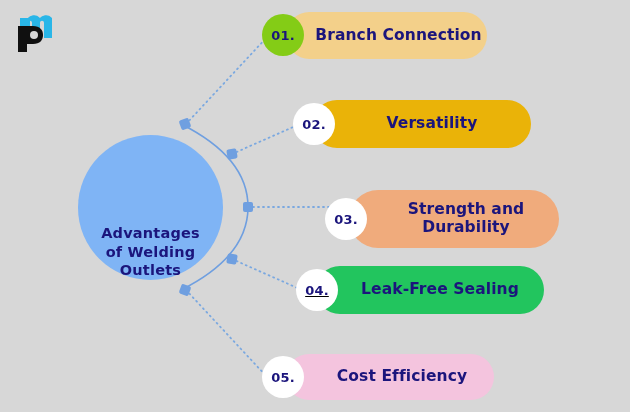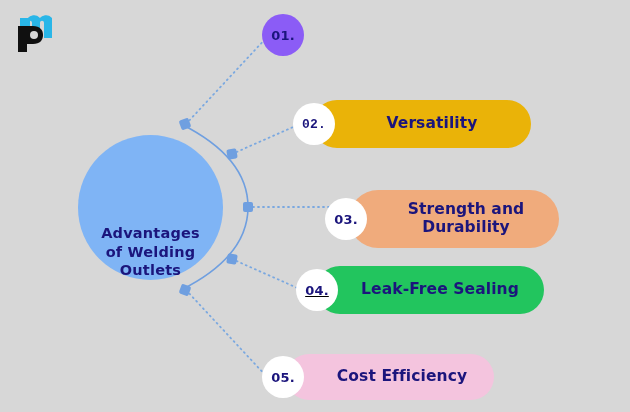--- a/index.html
+++ b/index.html
@@ -170,30 +170,33 @@
     </g>
   </svg>
 
   <div id="hub" style="background: rgb(127, 180, 245);">
     <div id="hub-label" style="color: rgb(27, 21, 124);">Advantages
 of Welding
 Outlets</div>
   </div>
 
   <div class="item" id="item-1">
-    <div class="num" style="background: #8b5cf6;">
+    <div class="pill" style="background: rgb(243, 208, 138);">
+      <span class="pill-text" style="color: rgb(27, 21, 124);">Branch Connection</span>
+    </div>
+    <div class="num" style="background: #84cc16;">
       <span class="num-text" style="color: rgb(27, 21, 124);">01.</span>
     </div>
   </div>
 
   <div class="item" id="item-2">
     <div class="pill" style="background: #eab308;">
       <span class="pill-text" style="color: rgb(27, 21, 124);">Versatility</span>
     </div>
-    <div class="num" style="background: rgb(255, 255, 255); font-family: Liberation Mono, monospace;">
+    <div class="num" style="background: rgb(255, 255, 255);">
       <span class="num-text" style="color: rgb(27, 21, 124);">02.</span>
     </div>
   </div>
 
   <div class="item" id="item-3">
     <div class="pill" style="background: rgb(240, 171, 124);">
       <span class="pill-text" style="color: rgb(27, 21, 124);">Strength and
 Durability</span>
     </div>
     <div class="num" style="background: rgb(255, 255, 255);">

